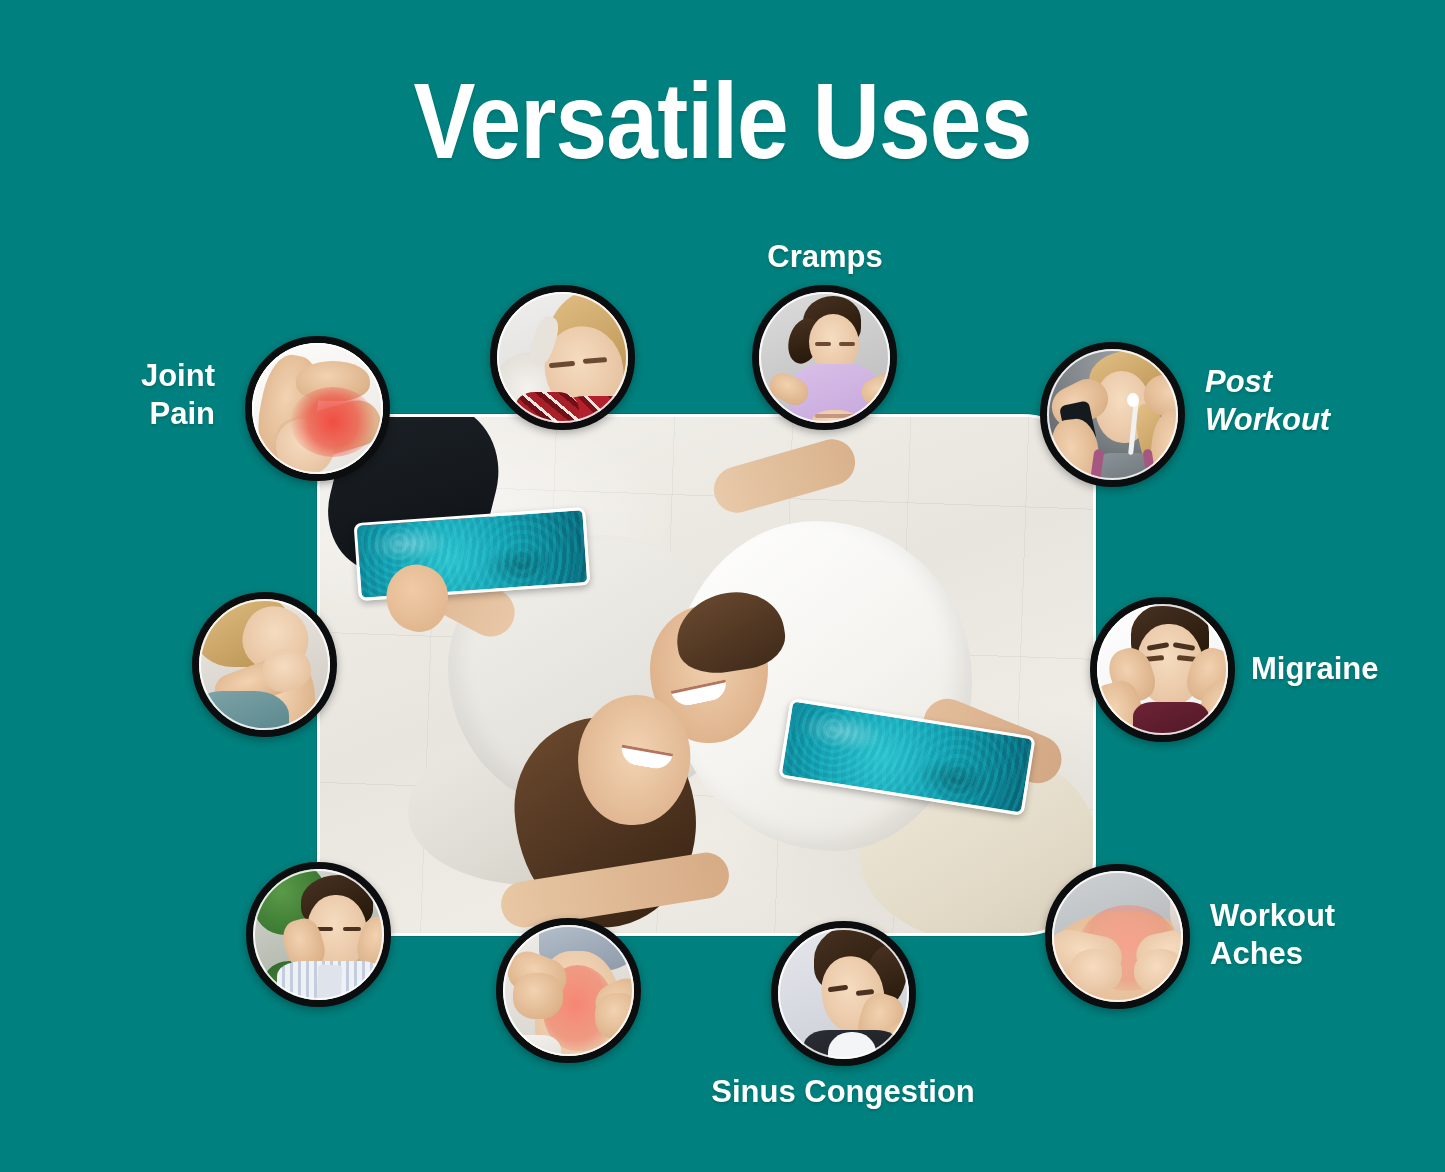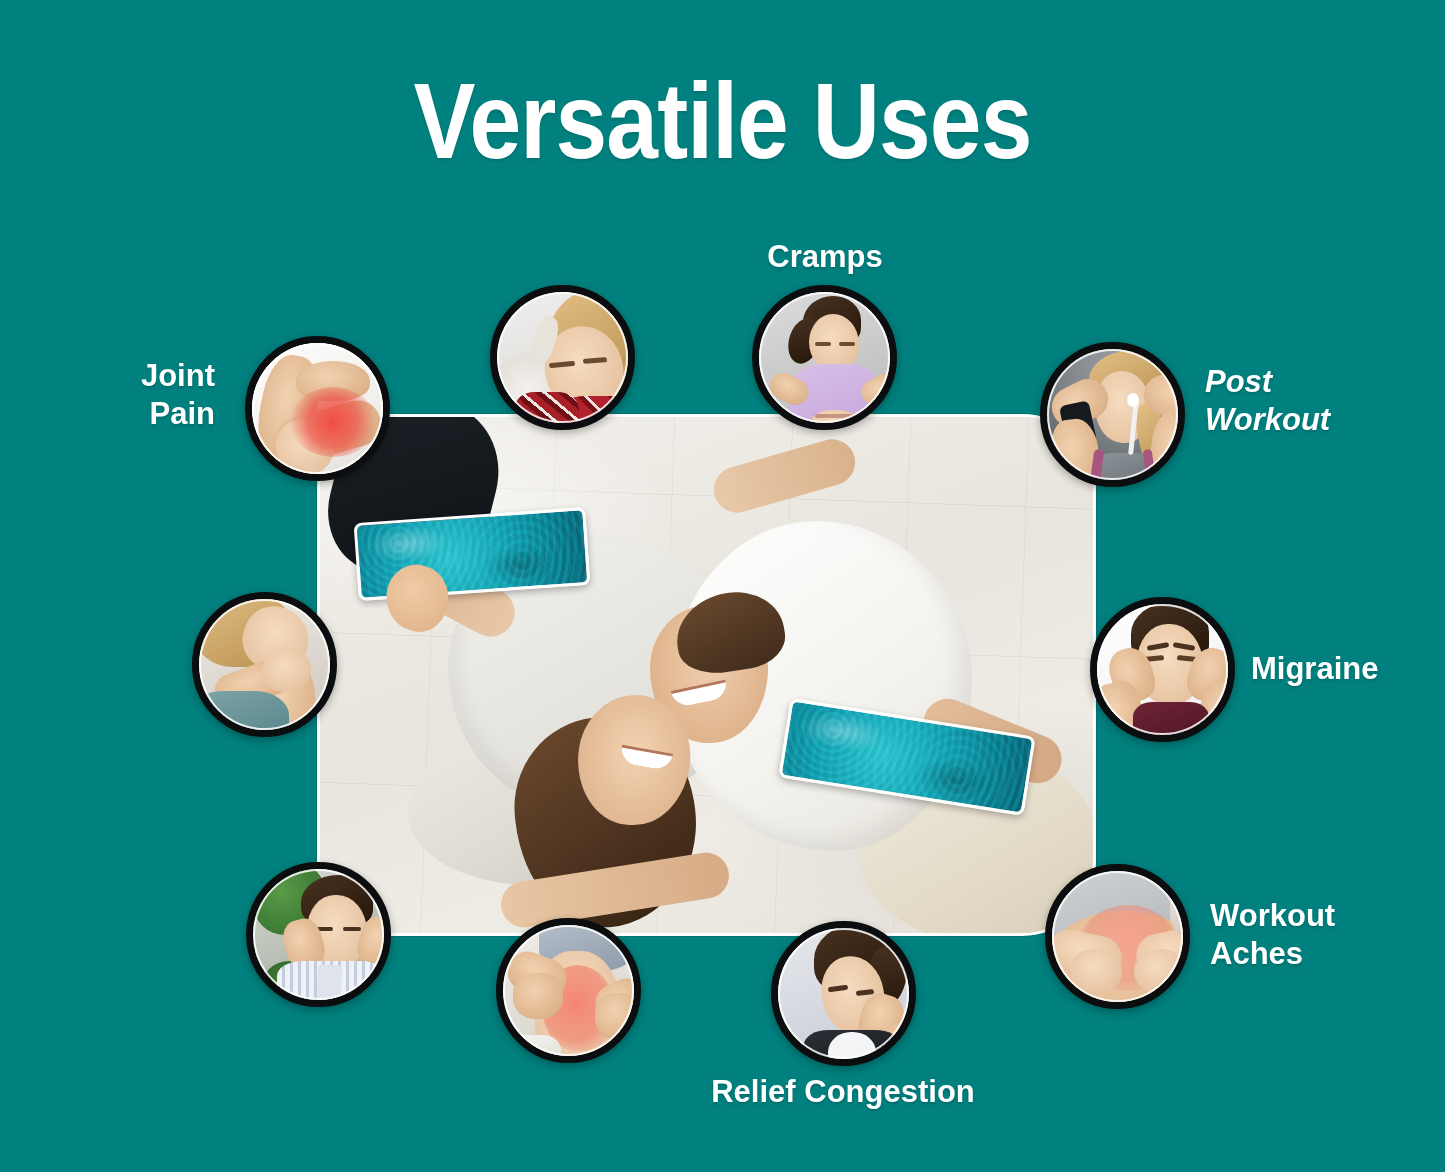--- a/index.html
+++ b/index.html
@@ -491,15 +491,15 @@
       <div class="ph skin2" style="left:44px; top:28px; width:62px; height:78px; border-radius:46% 50% 48% 50%; transform:rotate(-8deg);"></div>
       <div class="ph" style="left:50px; top:58px; width:20px; height:5px; background:#4b3120; border-radius:3px; transform:rotate(-8deg);"></div>
       <div class="ph" style="left:78px; top:62px; width:18px; height:5px; background:#4b3120; border-radius:3px; transform:rotate(-6deg);"></div>
       <div class="ph skin" style="left:82px; top:66px; width:42px; height:52px; border-radius:40%; transform:rotate(16deg);"></div>
       <div class="ph skin" style="left:100px; top:96px; width:46px; height:58px; border-radius:36%; transform:rotate(12deg);"></div>
       <div class="ph" style="left:26px; top:102px; width:96px; height:56px; background:linear-gradient(160deg,#2b2f35,#14171b); border-radius:26% 26% 10% 10%;"></div>
       <div class="ph" style="left:50px; top:104px; width:48px; height:42px; background:#f4f5f7; border-radius:48% 48% 30% 30%;"></div>
     </div>
     <div class="ring"></div>
   </div>
-  <div class="label lbl-center" style="left:693px; top:1073px; width:300px;">Relief Congestion</div>
+  <div class="label lbl-center" style="left:693px; top:1073px; width:300px;">Sinus Congestion</div>
 
 </div>
 
 </body></html>

